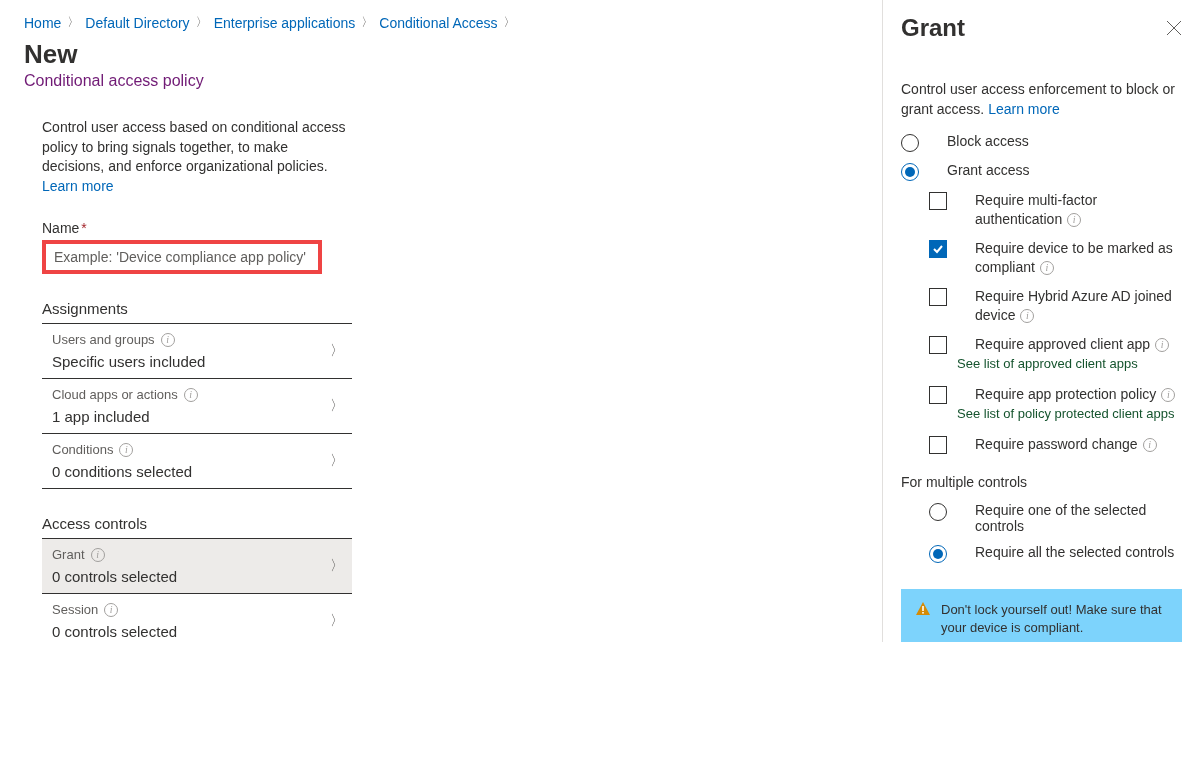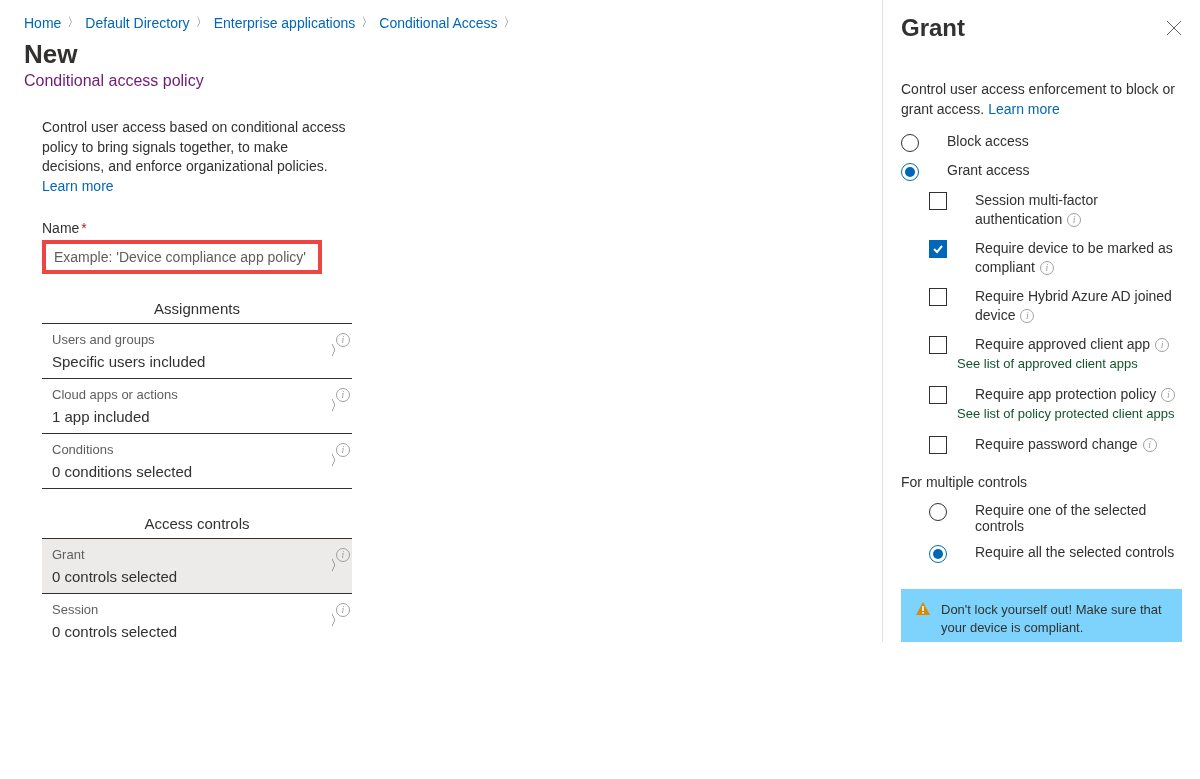--- a/index.html
+++ b/index.html
@@ -84,38 +84,36 @@
     outline: none;
   }
   .text-input::placeholder { color: #605e5c; }
 
   .section-heading {
     font-size: 15px;
     font-weight: 400;
     margin-top: 26px;
     padding-bottom: 6px;
     border-bottom: 1px solid #323130;
-    text-align: center;
   }
 
   .row-item {
     border-bottom: 1px solid #323130;
     padding: 8px 2px 8px 10px;
     position: relative;
     cursor: pointer;
   }
   .row-item.selected { background: #edebe9; }
   .row-item .row-label {
     font-size: 13px;
     color: #605e5c;
     display: flex;
     align-items: center;
     gap: 6px;
     margin-bottom: 6px;
-    justify-content: space-between;
   }
   .row-item .row-value {
     font-size: 15px;
   }
   .row-item .chevron {
     position: absolute;
     right: 8px;
     top: 50%;
     transform: translateY(-50%);
     color: #605e5c;
@@ -343,21 +341,21 @@
     <div class="radio-row">
       <div class="radio checked"></div>
       <div>Grant access</div>
     </div>
 
     <div class="check-group">
       <div class="check-row">
         <div class="checkbox">
           
         </div>
-        <div class="check-text"><span>Session multi-factor authentication</span><span class="info-icon inline-info">i</span></div>
+        <div class="check-text"><span>Require multi-factor authentication</span><span class="info-icon inline-info">i</span></div>
       </div>
 
       <div class="check-row">
         <div class="checkbox checked">
           <svg width="12" height="12" viewBox="0 0 12 12">
               <polyline points="2,6 5,9 10,3" fill="none" stroke="#fff" stroke-width="2"></polyline>
             </svg>
         </div>
         <div class="check-text"><span>Require device to be marked as compliant</span><span class="info-icon inline-info">i</span></div>
       </div>

